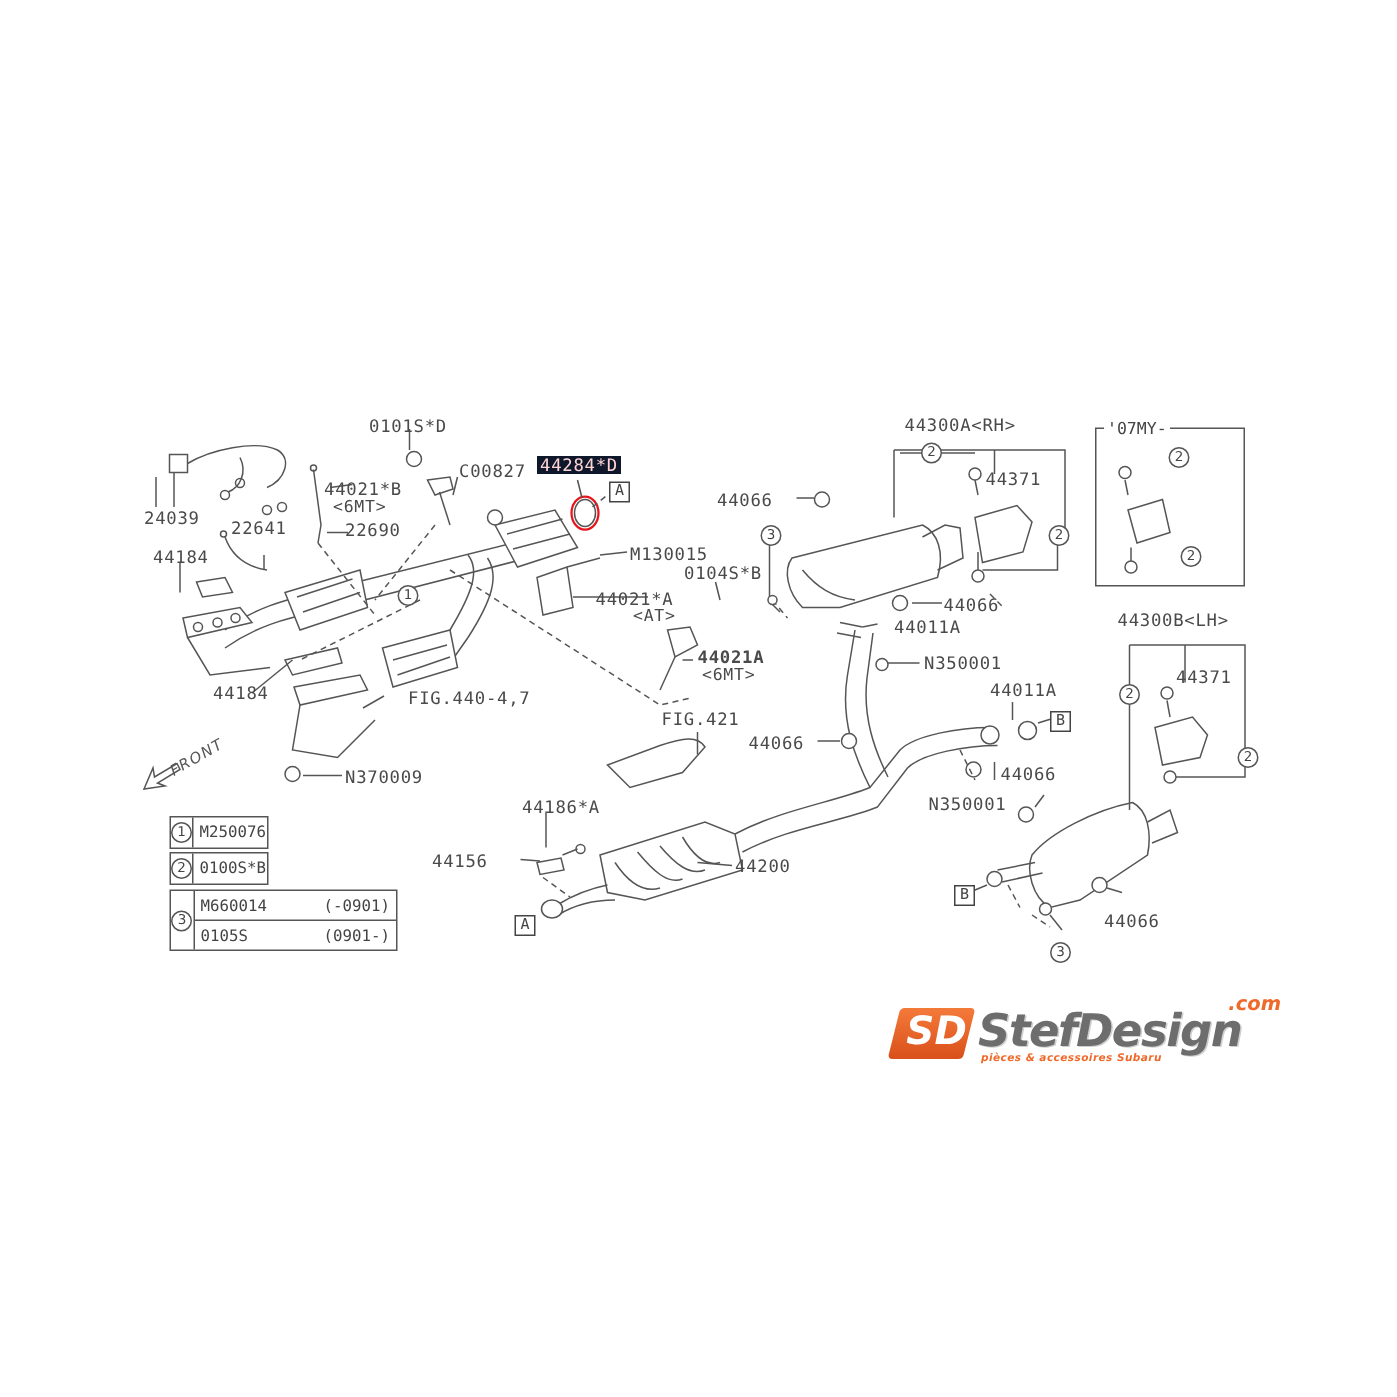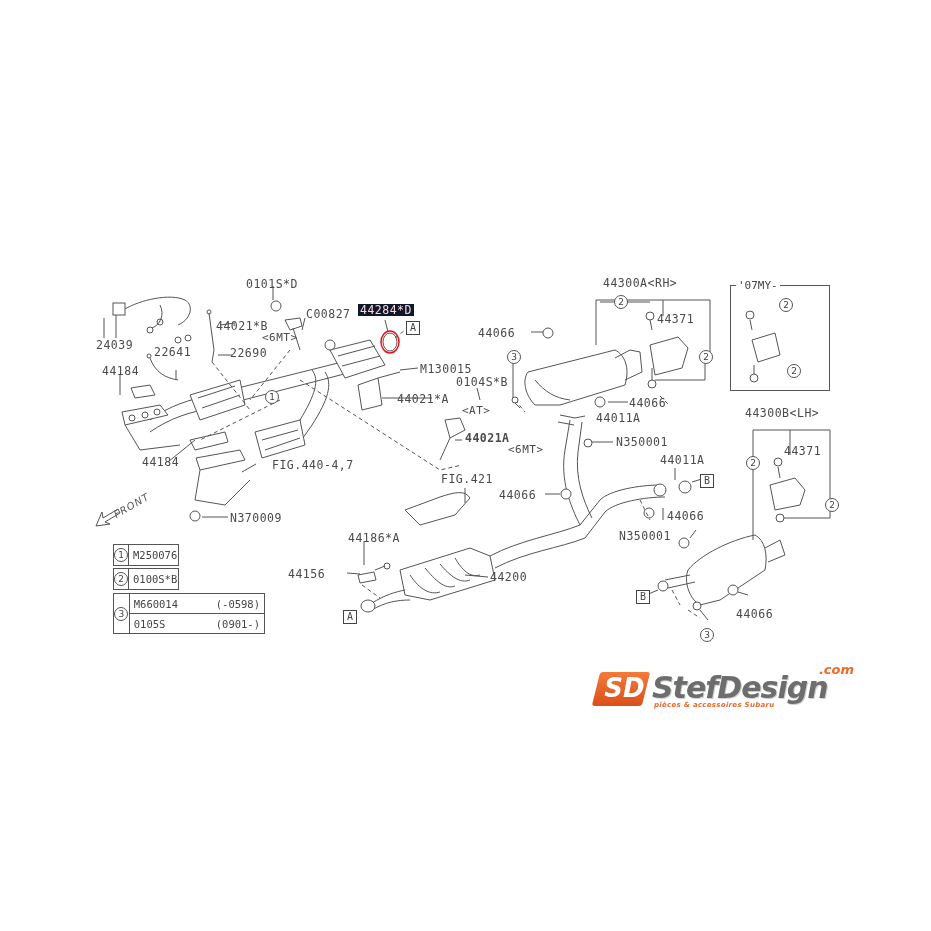--- a/index.html
+++ b/index.html
@@ -2,21 +2,21 @@
 <html><head>
   <meta charset="utf-8">
   <style>
     html, body { margin: 0; padding: 0; background: #ffffff; }
     body { width: 931px; height: 931px; position: relative; overflow: hidden;
            font-family: "DejaVu Sans Mono", monospace; color: #444; }
     .canvas { position: absolute; left: 0; top: 0; width: 931px; height: 931px; }
     svg.art { position: absolute; left: 0; top: 0; }
     .lbl { position: absolute; font-family: "DejaVu Sans Mono", monospace; font-size: 11.5px;
            color: #4a4a4a; letter-spacing: 0.5px; white-space: nowrap; line-height: 12px; }
-    .lbl.sub { font-size: 11px; margin-left: 40px; }
+    .lbl.sub { font-size: 11px; }
     .hl { background: #0f172a; color: #ffd6d6; padding: 0 2px; }
     .boxref { position: absolute; border: 1px solid #444; width: 12px; height: 12px;
               font-size: 10px; line-height: 12px; text-align: center; background: #fff; color: #444;
               font-family: "DejaVu Sans Mono", monospace; }
     .circ { position: absolute; width: 12px; height: 12px; border: 1px solid #555; border-radius: 50%;
             font-size: 9px; line-height: 12px; text-align: center; color: #444; background: #fff;
             font-family: "DejaVu Sans", sans-serif; }
     .legend { position: absolute; font-family: "DejaVu Sans Mono", monospace; font-size: 10.5px; color: #444; }
     .lg-row { position: absolute; border: 1px solid #555; background: #fff; display: flex; }
     .lg-row .num { width: 20px; border-right: 1px solid #555; display: flex; align-items: center; justify-content: center; }
@@ -295,21 +295,21 @@
       </div>
     <div class="val">0100S*B</div>
   </div>
   <div class="lg3 legend" style="left:113px;top:593px;width:150px;height:39px;">
     <div class="num">
         <span>3</span>
       </div>
     <div class="rows">
       <div class="r">
         <span class="c1">M660014</span>
-        <span>(-0598)</span>
+        <span>(-0901)</span>
       </div>
       <div class="r">
         <span class="c1">0105S</span>
         <span>(0901-)</span>
       </div>
     </div>
   </div>
 
   <div class="logo">
     <div class="logo-mark">

